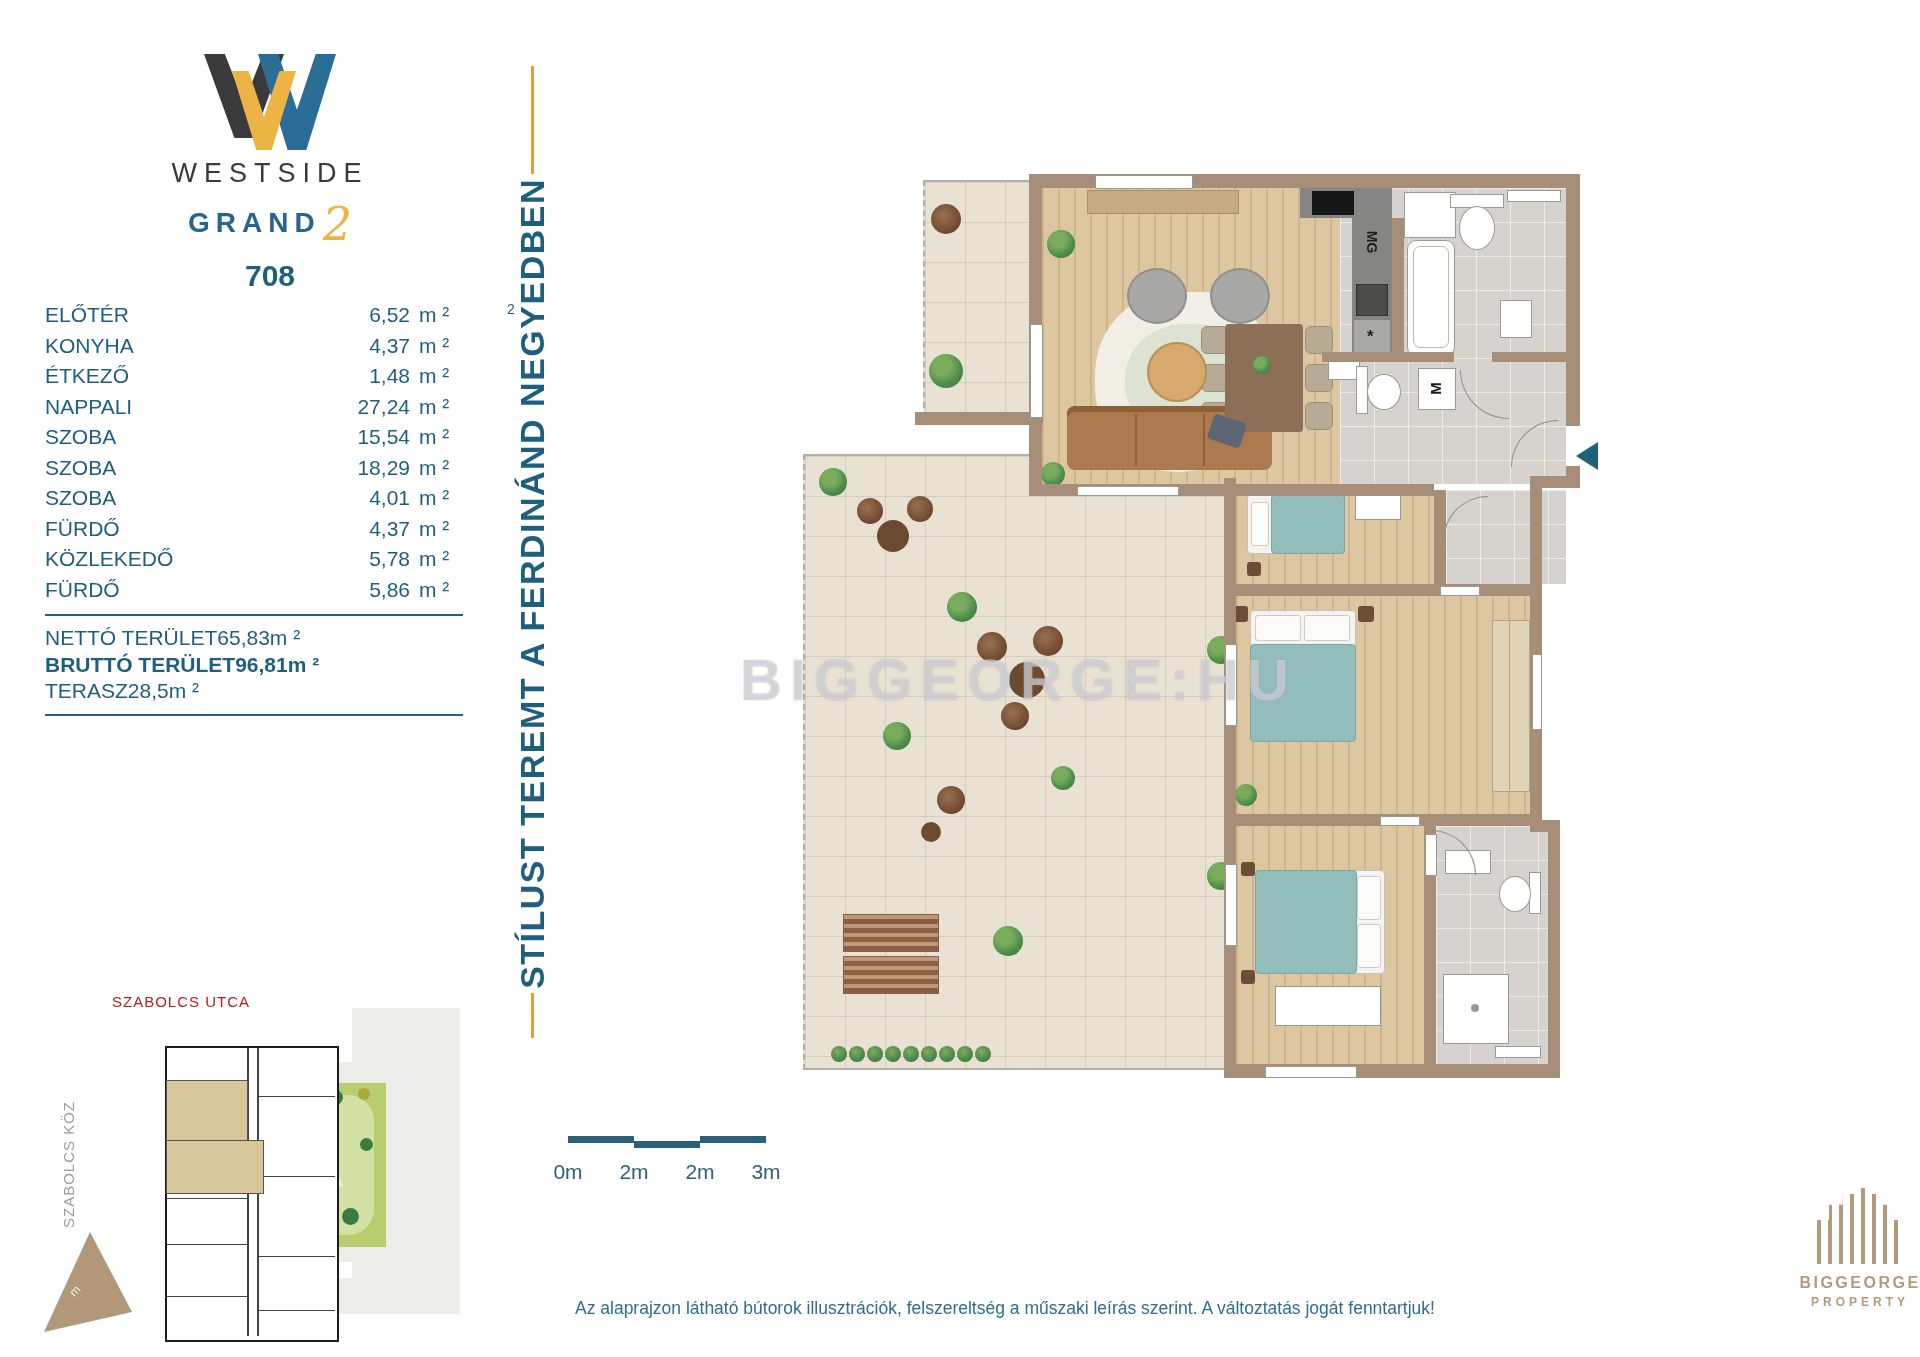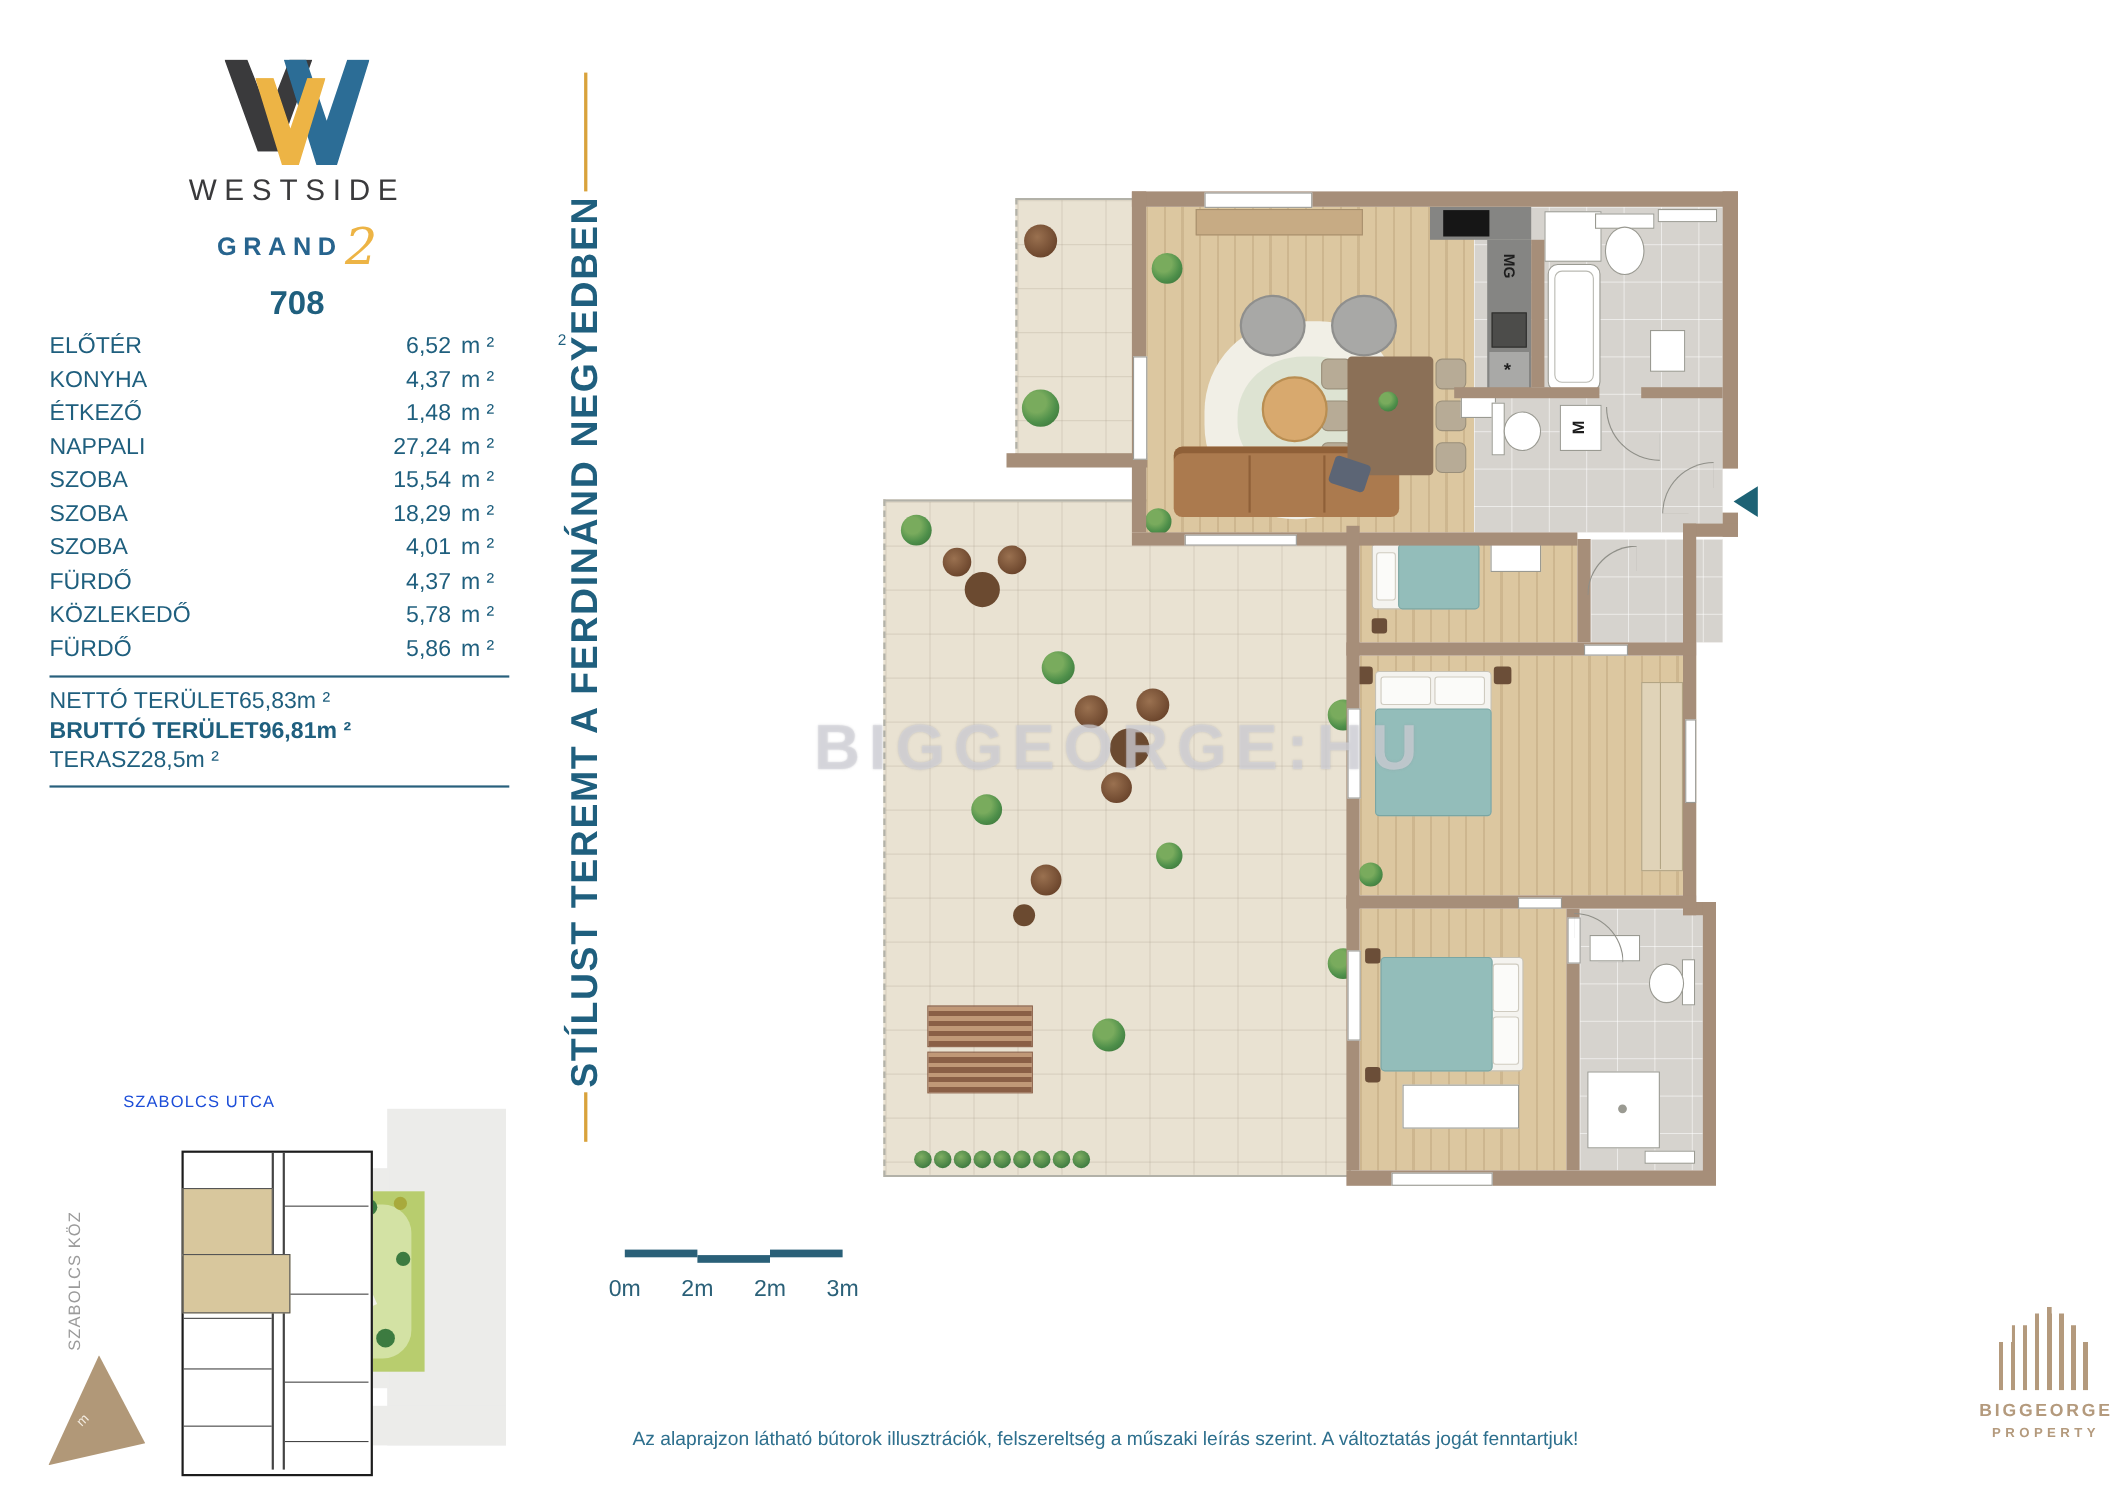--- a/index.html
+++ b/index.html
@@ -7,21 +7,21 @@
        font-family:"Liberation Sans",sans-serif;color:#1f5f7e;}
   .abs{position:absolute;}
   
   .logo-wrap{left:140px;top:54px;width:260px;text-align:center;}
   .wicon{position:relative;width:132px;height:96px;margin:0 auto;}
   .chev{position:absolute;clip-path:polygon(0 0,26% 0,50% 58%,74% 0,100% 0,62% 100%,38% 100%);}
   .chev.dark{left:0;top:0;width:80px;height:84px;background:#3a3a3c;z-index:1;}
   .chev.blue{left:54px;top:0;width:78px;height:96px;background:#2c6d96;z-index:2;}
   .chev.gold{left:28px;top:17px;width:64px;height:79px;background:#edb445;z-index:3;}
   .brand1{margin-top:8px;font-size:27px;letter-spacing:7px;color:#3a3a3c;font-weight:500;}
-  .brand2{margin-top:14px;font-size:23px;letter-spacing:6px;color:#27648e;font-weight:700;display:inline-block;}
+  .brand2{margin-top:14px;font-size:28px;letter-spacing:6px;color:#27648e;font-weight:700;display:inline-block;}
   .brand2-script{font-family:"DejaVu Serif",serif;font-style:italic;font-weight:400;
        font-size:46px;color:#edb445;position:relative;top:8px;margin-left:2px;}
   .unitnum{margin-top:16px;font-size:30px;font-weight:700;color:#1f5f7e;}
   .roompanel{left:45px;top:300px;width:418px;font-size:21px;}
   .rrow{display:flex;align-items:center;height:30.5px;position:relative;}
   .rrow .lbl{flex:1;text-align:left;}
   .rrow .val{width:70px;text-align:right;}
   .rrow .unit{width:44px;text-align:left;padding-left:9px;}
   .rrow .note{position:absolute;left:462px;top:1px;font-size:14px;}
   .divider{border:none;border-top:2px solid #29607d;margin:9px 0;}
@@ -42,21 +42,21 @@
   
   .disclaimer{left:575px;top:1298px;width:920px;font-size:17.5px;color:#2d6f8d;}
   
   .bg-logo{left:1772px;top:1188px;width:176px;text-align:center;color:#b49a7d;}
   .bg-icon{width:86px;height:76px;margin:0 auto 10px auto;
      background:repeating-linear-gradient(90deg,#b49a7d 0 4px,transparent 4px 11px);
      clip-path:polygon(0 100%,0 42%,14% 42%,14% 22%,30% 22%,30% 8%,44% 8%,44% 0,56% 0,56% 8%,70% 8%,70% 22%,86% 22%,86% 42%,100% 42%,100% 100%);}
   .bg-l1{font-size:16px;font-weight:700;letter-spacing:2.5px;}
   .bg-l2{font-size:12px;font-weight:700;letter-spacing:4px;margin-top:3px;}
   
-  .sp-street-top{left:112px;top:993px;font-size:15px;color:#1d4ed8;letter-spacing:1px;}
+  .sp-street-top{left:112px;top:993px;font-size:15px;color:#b91c1c;letter-spacing:1px;}
   .sp-street-left{left:60px;top:1078px;height:150px;font-size:15px;color:#9b9b9b;letter-spacing:1px;
       writing-mode:vertical-rl;transform:rotate(180deg);}
   .sp-gray{background:#ececea;}
   .sp-park{left:228px;top:1083px;width:158px;height:164px;background:#b8cd6e;}
   .sp-park-in{position:absolute;left:12px;top:12px;right:12px;bottom:12px;background:#d3e2a4;border-radius:26px;}
   .sp-path{position:absolute;background:#f1f2ea;}
   .tree{position:absolute;border-radius:50%;}
   .t-dk{background:#3c7b40;}
   .t-ol{background:#a8aa3c;}
   .sp-bldg{left:165px;top:1046px;width:170px;height:292px;background:#fff;border:2px solid #1c1c1c;}

